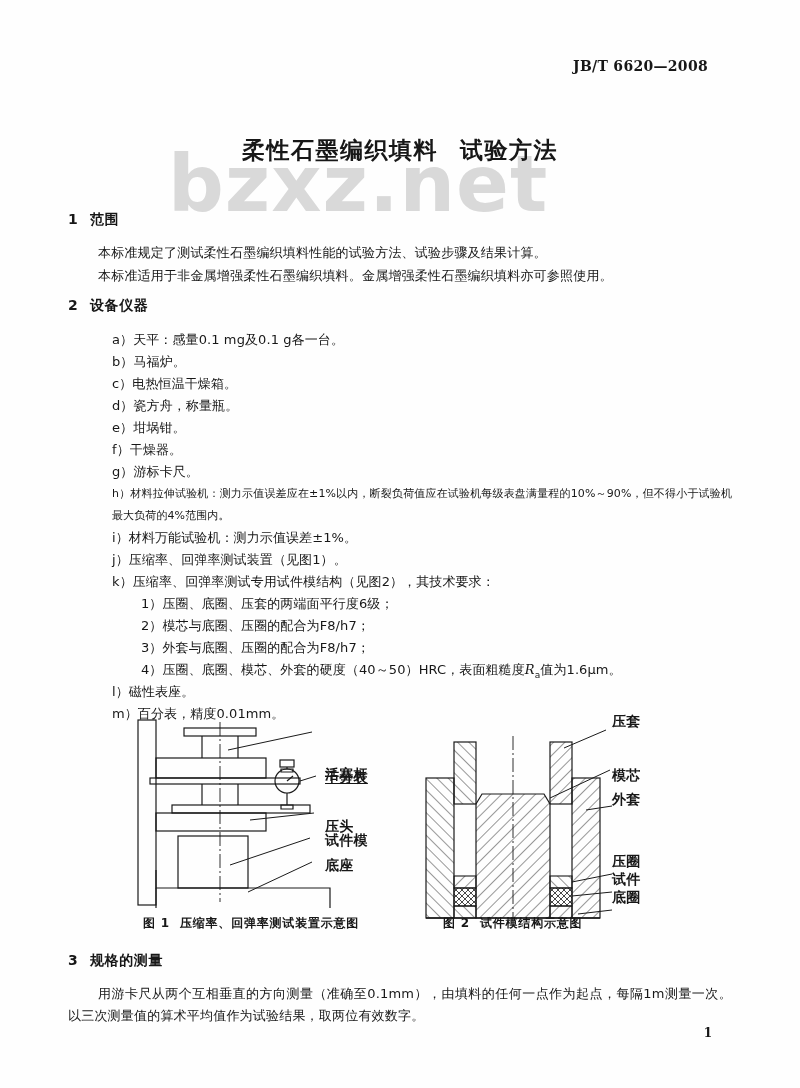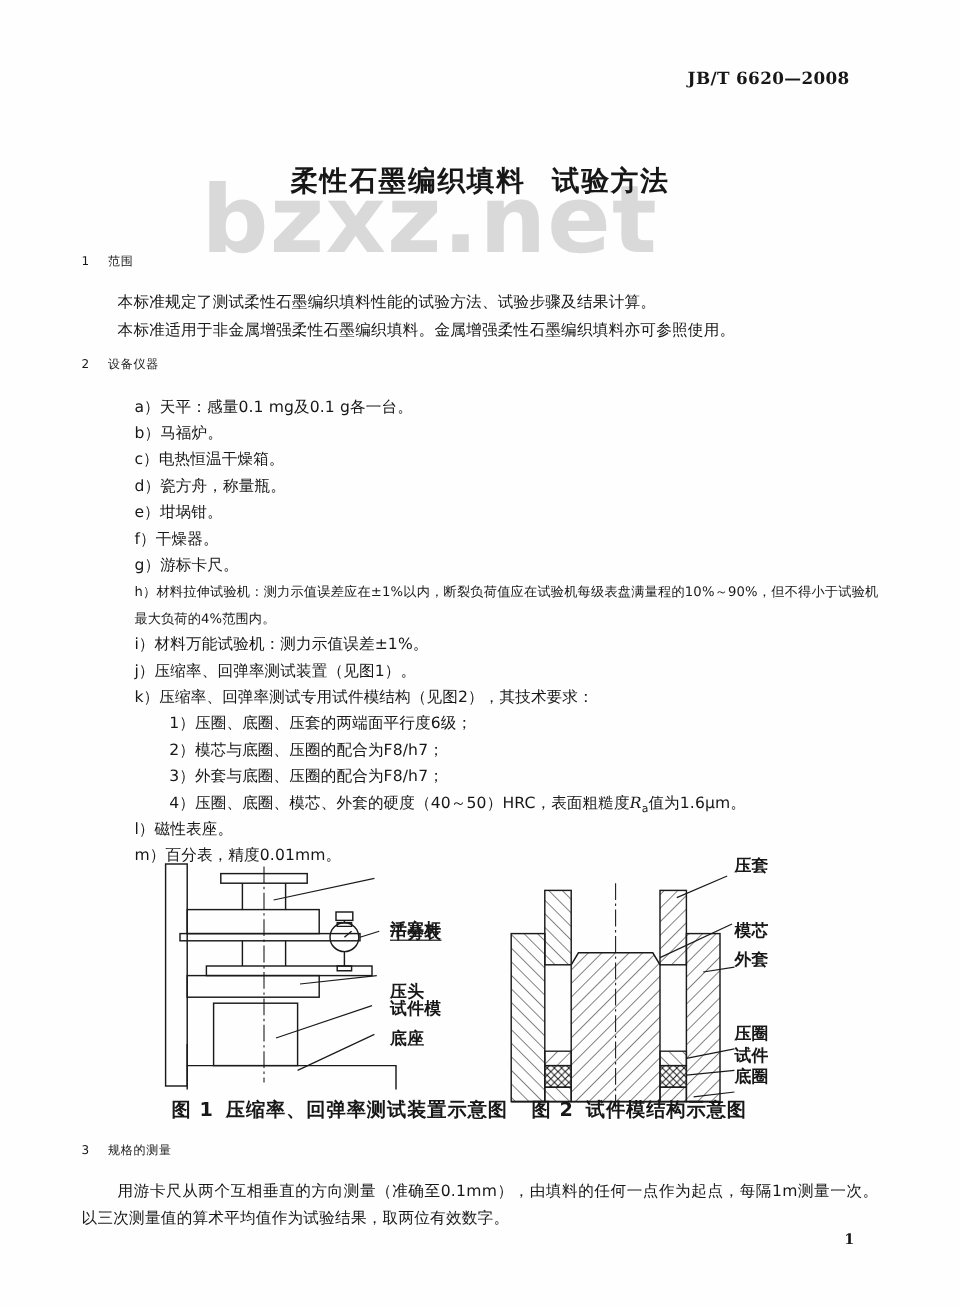--- a/index.html
+++ b/index.html
@@ -68,22 +68,22 @@
   
   .content {
     position: absolute;
     left: 0;
     top: 0;
     width: 800px;
     z-index: 2;
   }
   .sec-head {
     position: absolute;
-    font-size: 10px;
-    font-weight: normal;
+    font-size: 14px;
+    font-weight: bold;
     letter-spacing: 0.6px;
     white-space: nowrap;
   }
   .sec-head .num { display: inline-block; width: 22px; }
 
   .para {
     position: absolute;
     font-size: 13px;
     line-height: 22px;
     letter-spacing: 0.2px;
@@ -114,21 +114,21 @@
   .figure-area {
     position: absolute;
     left: 0;
     top: 700px;
     width: 800px;
     height: 245px;
     z-index: 2;
   }
   .fig-caption {
     position: absolute;
-    font-size: 16px;
+    font-size: 12px;
     font-weight: bold;
     letter-spacing: 0.8px;
     white-space: nowrap;
   }
   .fig-caption .capgap { display:inline-block; width: 10px; }
 
   .fig-label {
     position: absolute;
     font-size: 14px;
     font-weight: bold;

